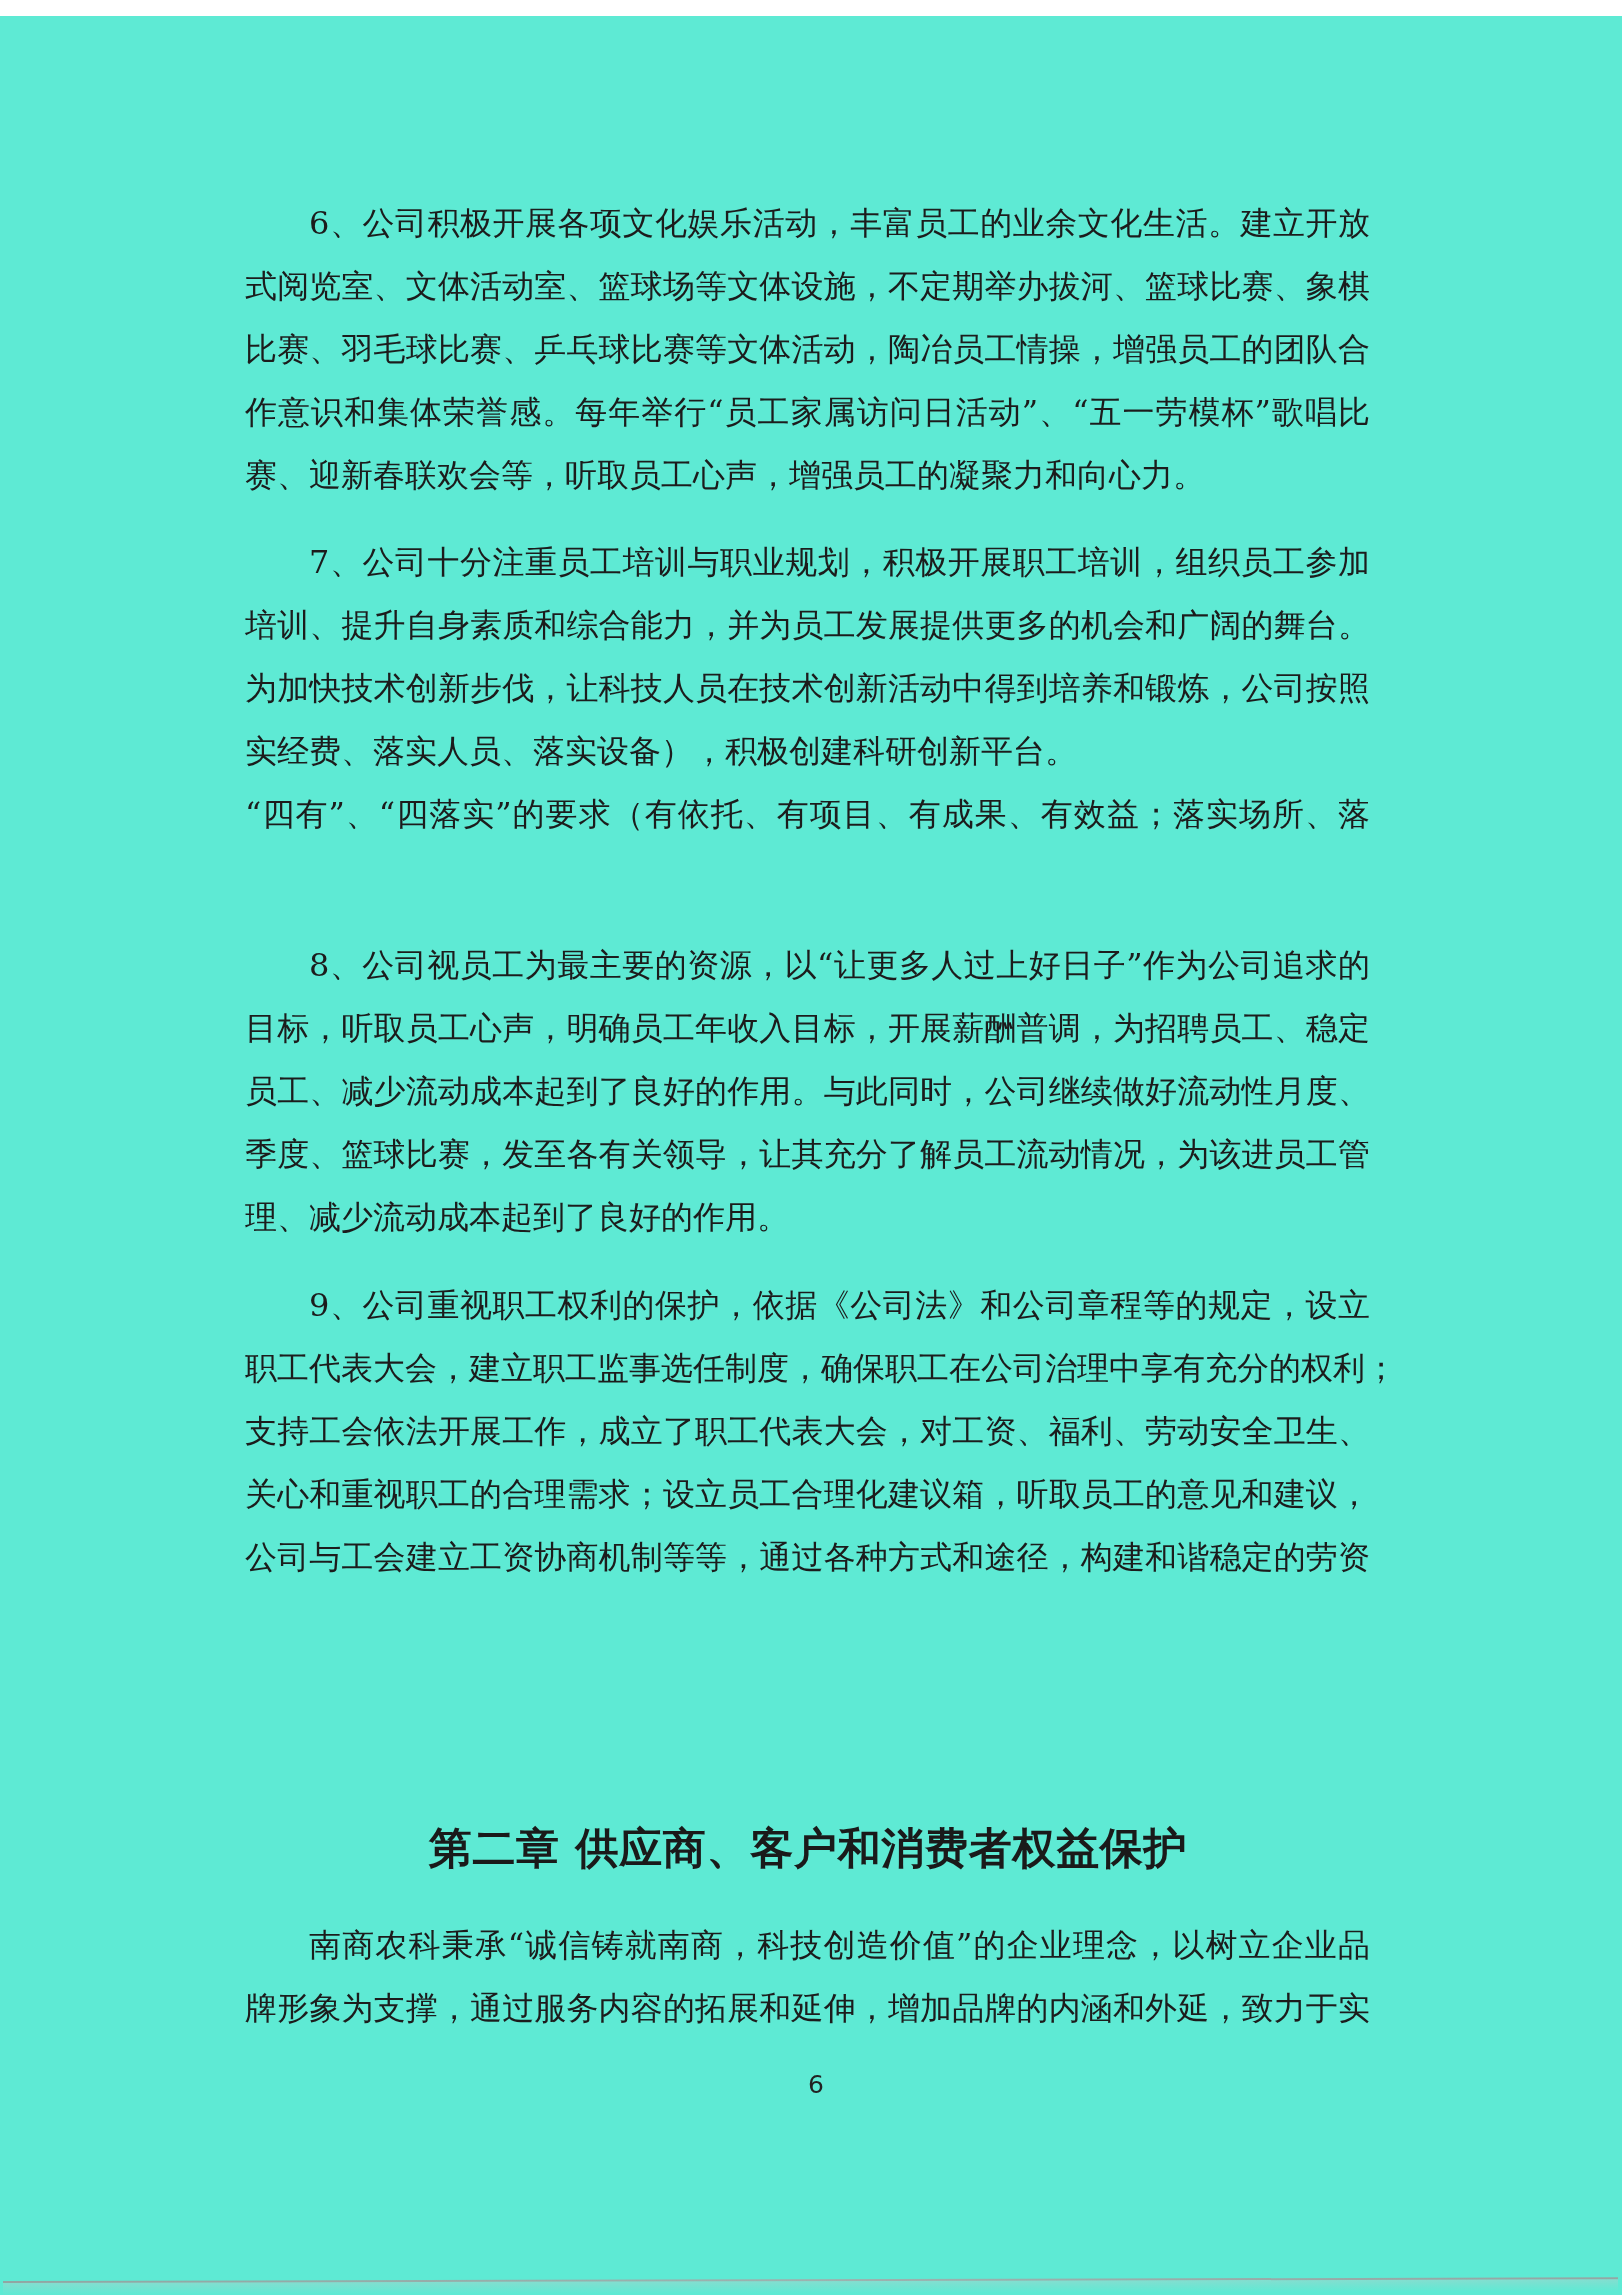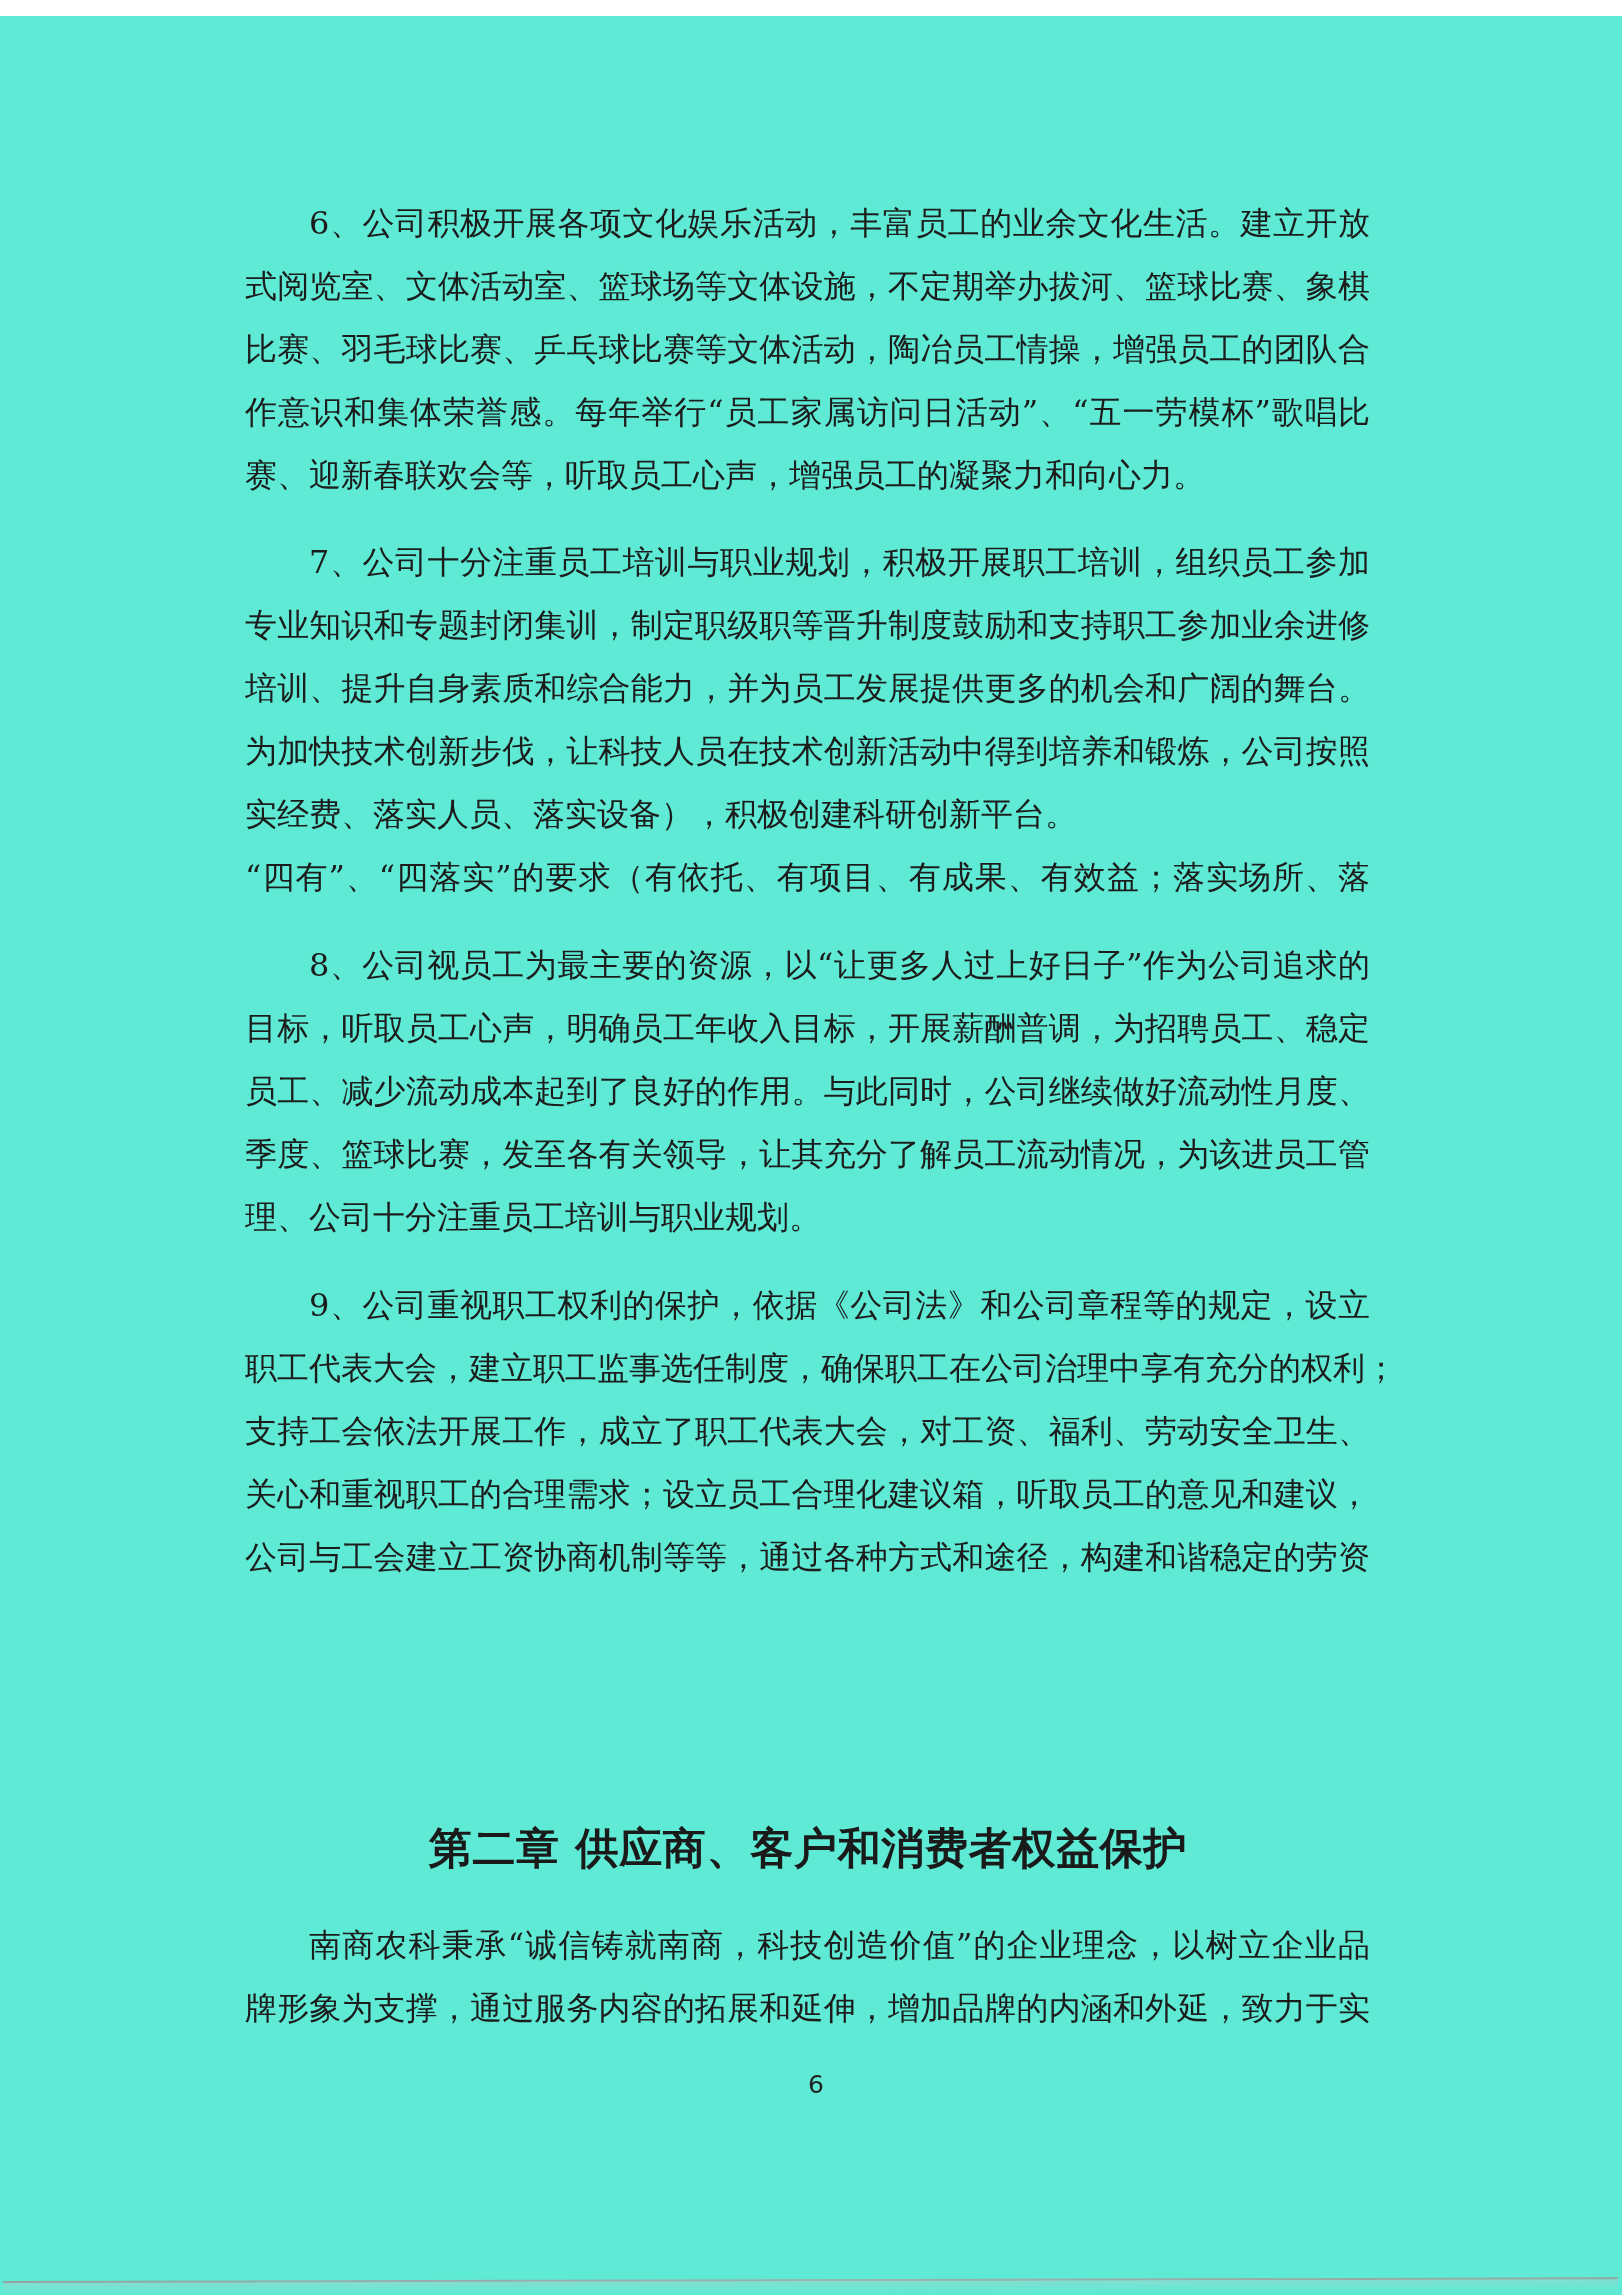--- a/index.html
+++ b/index.html
@@ -105,33 +105,32 @@
   <div class="para" id="para-6">
     <span class="line indent">6、公司积极开展各项文化娱乐活动，丰富员工的业余文化生活。建立开放</span>
     <span class="line">式阅览室、文体活动室、篮球场等文体设施，不定期举办拔河、篮球比赛、象棋</span>
     <span class="line">比赛、羽毛球比赛、乒乓球比赛等文体活动，陶冶员工情操，增强员工的团队合</span>
     <span class="line">作意识和集体荣誉感。每年举行“员工家属访问日活动”、“五一劳模杯”歌唱比</span>
     <span class="line last">赛、迎新春联欢会等，听取员工心声，增强员工的凝聚力和向心力。</span>
   </div>
 
   <div class="para" id="para-7">
     <span class="line indent">7、公司十分注重员工培训与职业规划，积极开展职工培训，组织员工参加</span>
-    <span class="line">专业知识和专题封闭集训，制定职级职等晋升制度鼓励和支持职工参加业余进修</span>
     <span class="line">培训、提升自身素质和综合能力，并为员工发展提供更多的机会和广阔的舞台。</span>
     <span class="line">为加快技术创新步伐，让科技人员在技术创新活动中得到培养和锻炼，公司按照</span>
     <span class="line last">实经费、落实人员、落实设备），积极创建科研创新平台。</span>
     <span class="line">“四有”、“四落实”的要求（有依托、有项目、有成果、有效益；落实场所、落</span>
   </div>
 
   <div class="para" id="para-8">
     <span class="line indent">8、公司视员工为最主要的资源，以“让更多人过上好日子”作为公司追求的</span>
     <span class="line">目标，听取员工心声，明确员工年收入目标，开展薪酬普调，为招聘员工、稳定</span>
     <span class="line">员工、减少流动成本起到了良好的作用。与此同时，公司继续做好流动性月度、</span>
     <span class="line">季度、篮球比赛，发至各有关领导，让其充分了解员工流动情况，为该进员工管</span>
-    <span class="line last">理、公司十分注重员工培训与职业规划。</span>
+    <span class="line last">理、减少流动成本起到了良好的作用。</span>
   </div>
 
   <div class="para" id="para-9">
     <span class="line indent">9、公司重视职工权利的保护，依据《公司法》和公司章程等的规定，设立</span>
     <span class="line">职工代表大会，建立职工监事选任制度，确保职工在公司治理中享有充分的权利；</span>
     <span class="line">支持工会依法开展工作，成立了职工代表大会，对工资、福利、劳动安全卫生、</span>
     <span class="line">关心和重视职工的合理需求；设立员工合理化建议箱，听取员工的意见和建议，</span>
     <span class="line">公司与工会建立工资协商机制等等，通过各种方式和途径，构建和谐稳定的劳资</span>
   </div>
 

